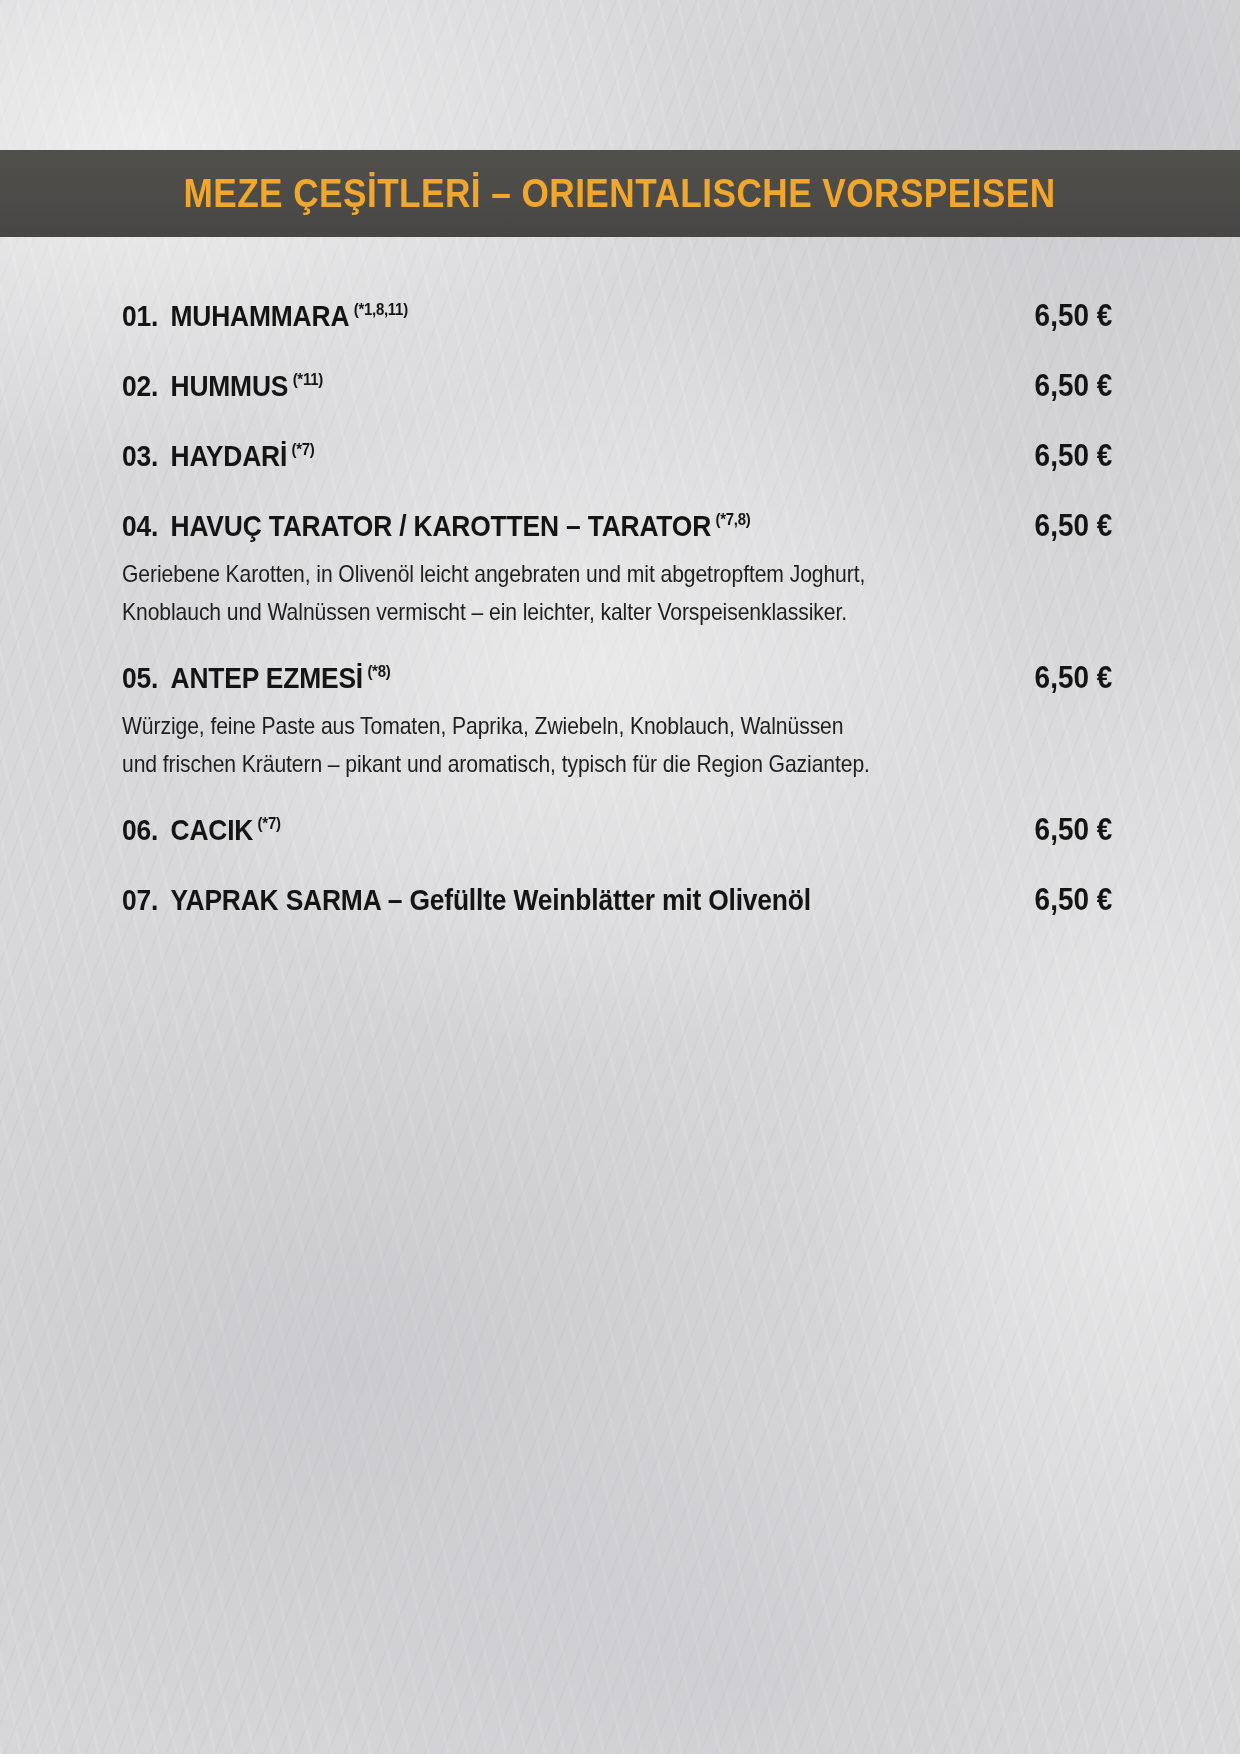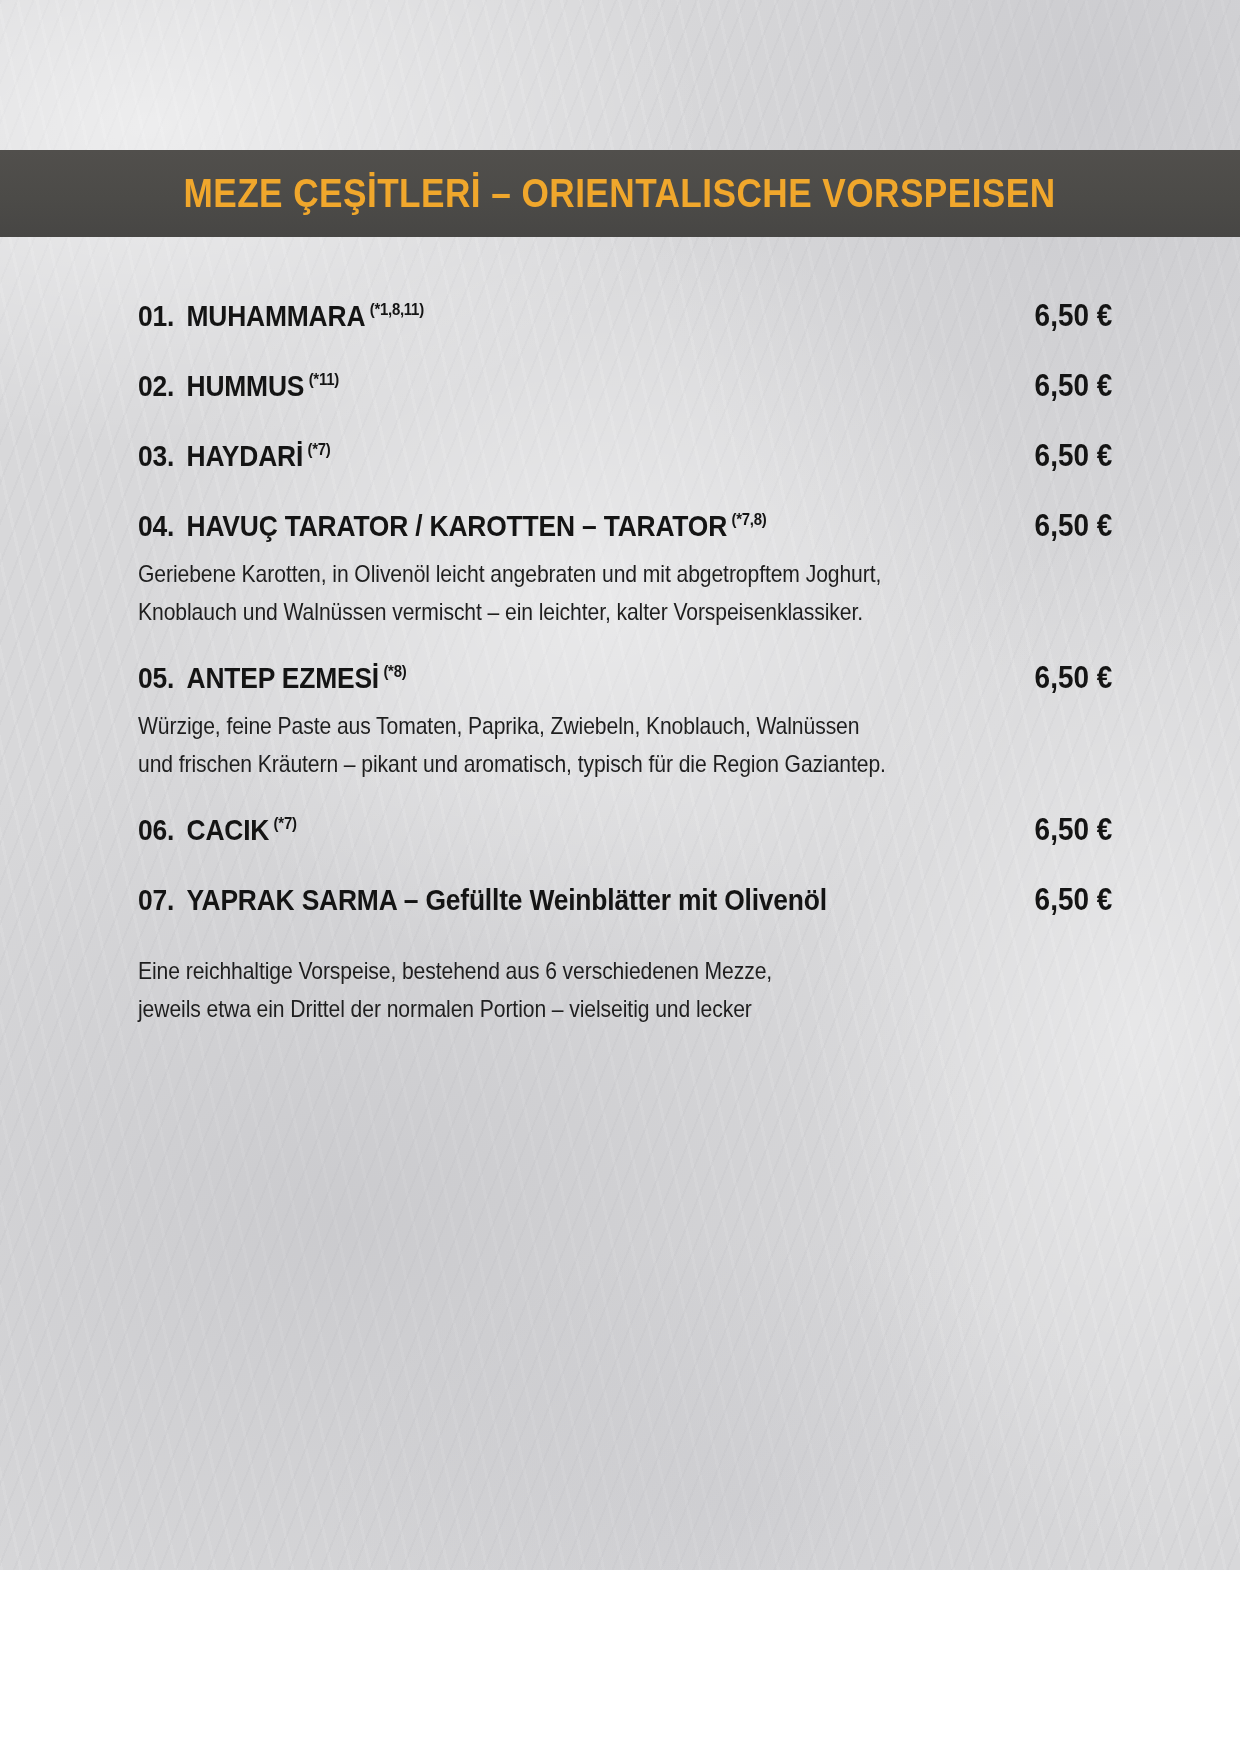--- a/index.html
+++ b/index.html
@@ -1,21 +1,21 @@
 <!DOCTYPE html>
 <html><head>
 <meta charset="utf-8">
 <style>
   html,body { margin:0; padding:0; }
   body { font-family: "Liberation Sans", sans-serif; }
 
   .page {
     position: relative;
     width: 1240px;
-    height: 1570px;
+    height: 1754px;
     overflow: hidden;
     background-color: #d8d8da;
     background-image:
       radial-gradient(ellipse 900px 520px at 12% 8%,  rgba(255,255,255,0.55), transparent 62%),
       radial-gradient(ellipse 700px 900px at 88% 6%,  rgba(186,186,192,0.40), transparent 65%),
       radial-gradient(ellipse 760px 640px at 48% 38%, rgba(255,255,255,0.45), transparent 60%),
       radial-gradient(ellipse 980px 760px at 28% 78%, rgba(178,178,184,0.35), transparent 66%),
       radial-gradient(ellipse 560px 860px at 92% 66%, rgba(255,255,255,0.40), transparent 60%),
       radial-gradient(ellipse 640px 420px at 60% 96%, rgba(190,190,196,0.30), transparent 65%),
       repeating-linear-gradient(112deg, rgba(150,150,158,0.07) 0 2px, transparent 2px 15px),
@@ -40,21 +40,21 @@
     transform: scaleX(0.88);
     transform-origin: 50% 50%;
   }
 
   
   .content {
     position: absolute;
     top: 298px; left: 122px;
     width: 990px;
   }
-  .item { margin-bottom: 29px; margin-left: 16px; }
+  .item { margin-bottom: 29px; }
   .item-row {
     display: flex;
     justify-content: space-between;
     align-items: flex-start;
   }
   .item-title {
     font-size: 30px;
     line-height: 36px;
     font-weight: 700;
     color: #141414;
@@ -167,20 +167,16 @@
   <div class="item">
     <div class="item-row">
       <div class="item-title">
         <span class="item-num">07.</span><span>YAPRAK SARMA – Gefüllte Weinblätter mit Olivenöl</span><span class="allergens"></span>
       </div>
       <div class="price">6,50 €</div>
     </div>
   </div>
 
   <div class="item">
-    <div class="desc">
-      <div class="desc-line">Eine reichhaltige Vorspeise, bestehend aus 6 verschiedenen Mezze,</div>
-      <div class="desc-line">jeweils etwa ein Drittel der normalen Portion – vielseitig und lecker</div>
-    </div>
   </div>
 </div>
 
 </div>
 
 </body></html>

